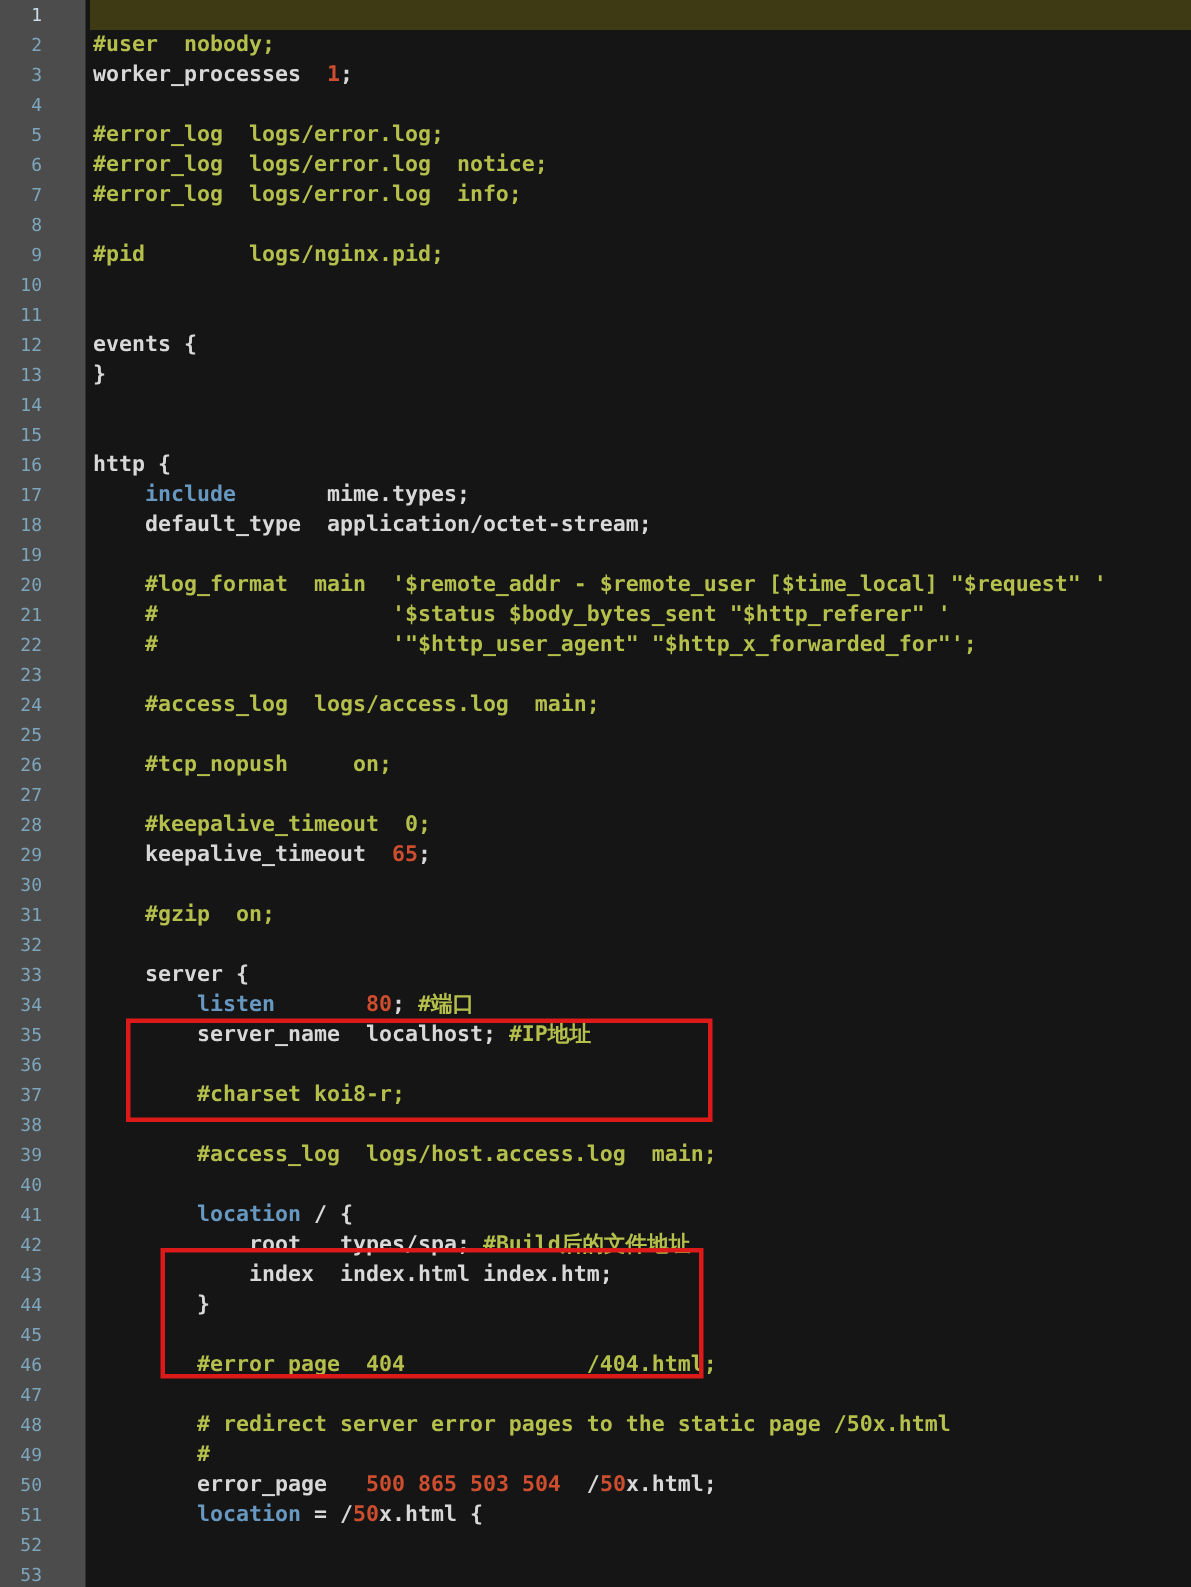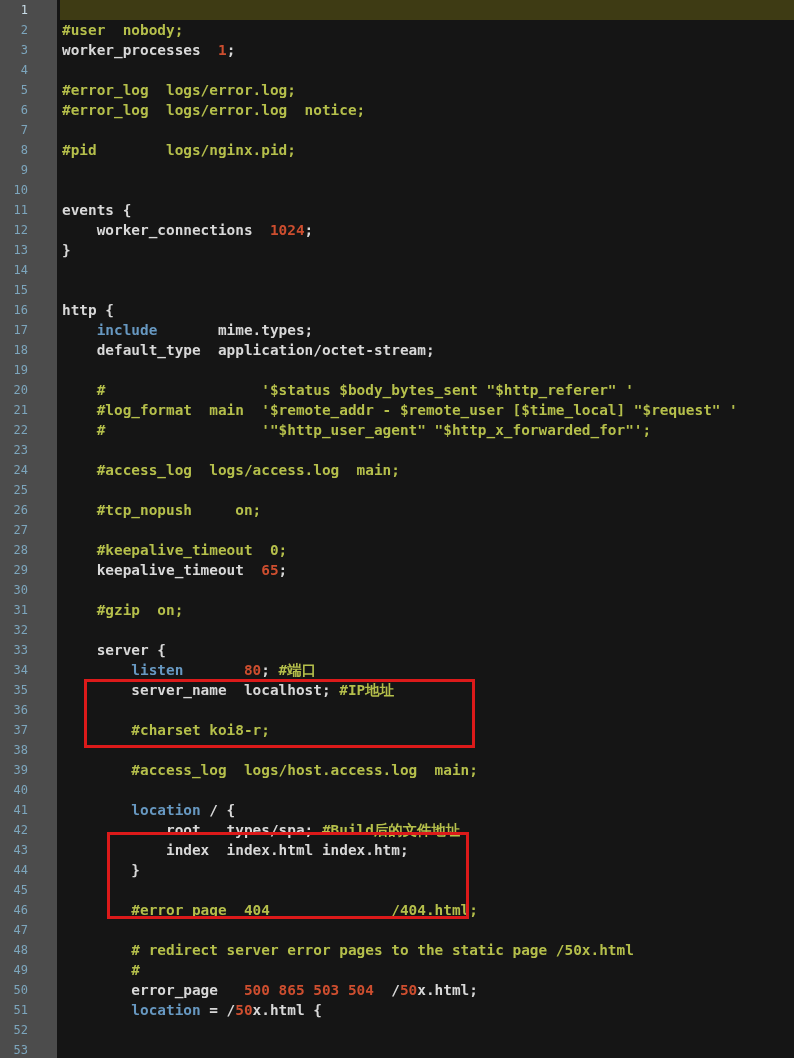--- a/index.html
+++ b/index.html
@@ -101,35 +101,35 @@
       <div class="ln">52</div>
       <div class="ln">53</div>
     </div>
   <div id="code">
       <div class="cl"></div>
       <div class="cl"><span class="seg-c">#user  nobody;</span></div>
       <div class="cl"><span class="seg-t">worker_processes  </span><span class="seg-n">1</span><span class="seg-t">;</span></div>
       <div class="cl"></div>
       <div class="cl"><span class="seg-c">#error_log  logs/error.log;</span></div>
       <div class="cl"><span class="seg-c">#error_log  logs/error.log  notice;</span></div>
+      <div class="cl"><span class="seg-c">#error_log  logs/error.log  info;</span></div>
       <div class="cl"></div>
       <div class="cl"><span class="seg-c">#pid        logs/nginx.pid;</span></div>
       <div class="cl"></div>
       <div class="cl"></div>
       <div class="cl"><span class="seg-t">events {</span></div>
-      <div class="cl"><span class="seg-t">    worker_connections  </span><span class="seg-n">1024</span><span class="seg-t">;</span></div>
       <div class="cl"><span class="seg-t">}</span></div>
       <div class="cl"></div>
       <div class="cl"></div>
       <div class="cl"><span class="seg-t">http {</span></div>
       <div class="cl"><span class="seg-t">    </span><span class="seg-k">include</span><span class="seg-t">       mime.types;</span></div>
       <div class="cl"><span class="seg-t">    default_type  application/octet-stream;</span></div>
       <div class="cl"></div>
+      <div class="cl"><span class="seg-c">    #log_format  main  '$remote_addr - $remote_user [$time_local] "$request" '</span></div>
       <div class="cl"><span class="seg-c">    #                  '$status $body_bytes_sent "$http_referer" '</span></div>
-      <div class="cl"><span class="seg-c">    #log_format  main  '$remote_addr - $remote_user [$time_local] "$request" '</span></div>
       <div class="cl"><span class="seg-c">    #                  '"$http_user_agent" "$http_x_forwarded_for"';</span></div>
       <div class="cl"></div>
       <div class="cl"><span class="seg-c">    #access_log  logs/access.log  main;</span></div>
       <div class="cl"></div>
       <div class="cl"><span class="seg-c">    #tcp_nopush     on;</span></div>
       <div class="cl"></div>
       <div class="cl"><span class="seg-c">    #keepalive_timeout  0;</span></div>
       <div class="cl"><span class="seg-t">    keepalive_timeout  </span><span class="seg-n">65</span><span class="seg-t">;</span></div>
       <div class="cl"></div>
       <div class="cl"><span class="seg-c">    #gzip  on;</span></div>

